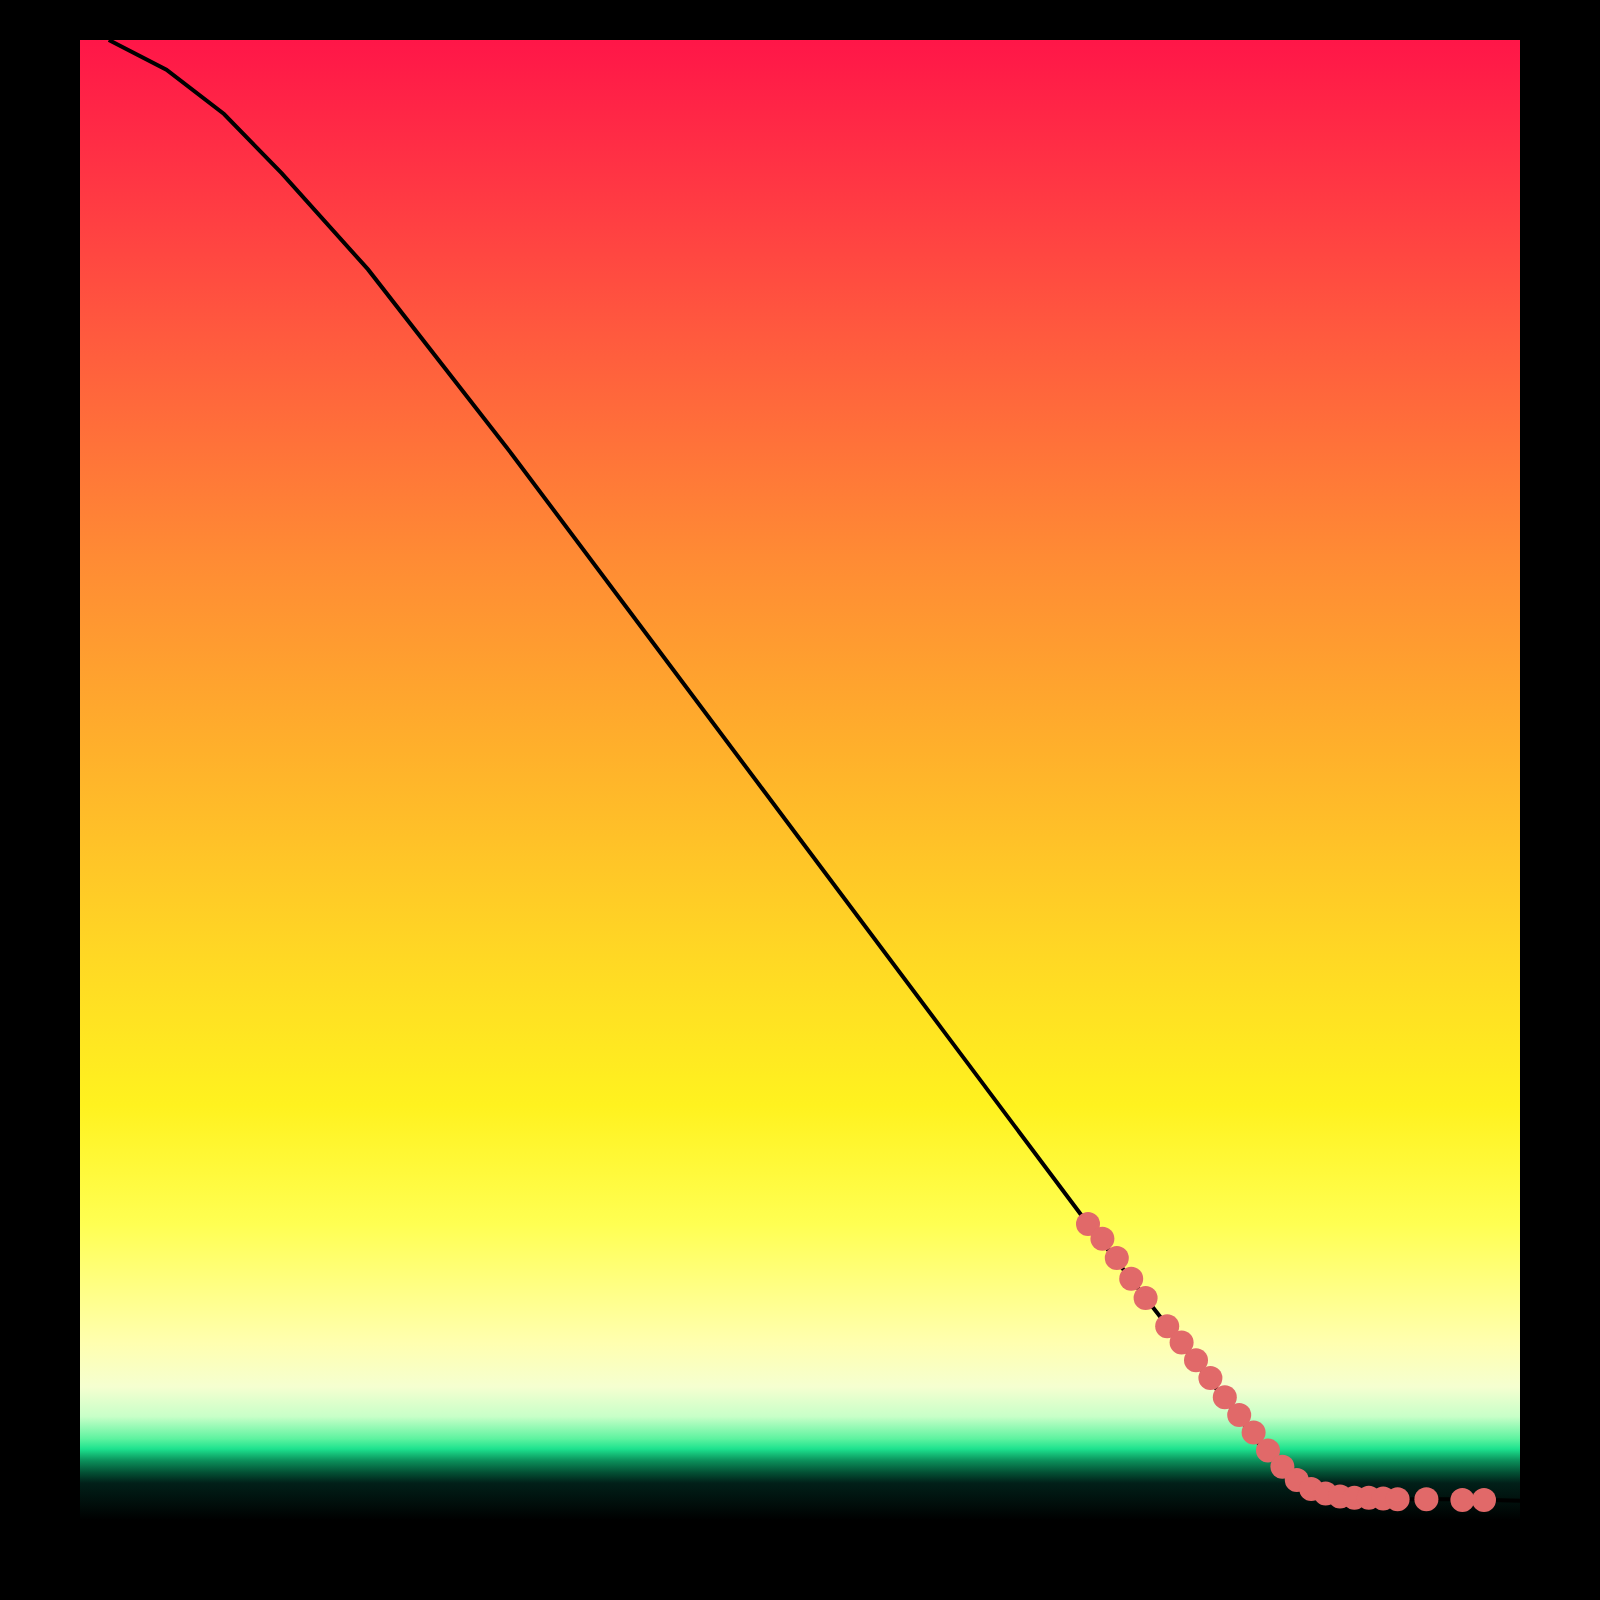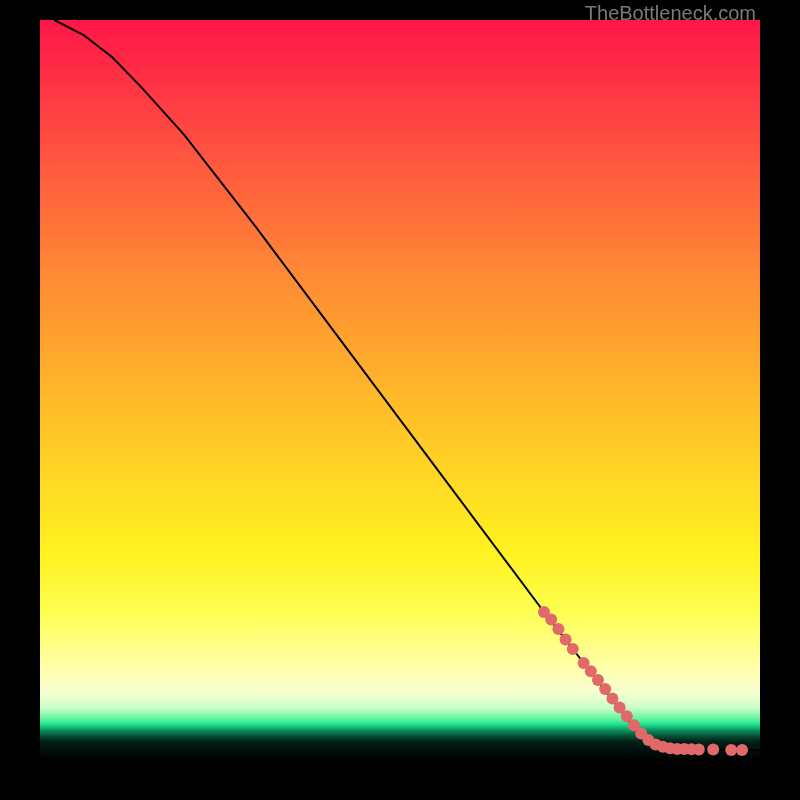--- a/index.html
+++ b/index.html
@@ -68,21 +68,20 @@
   }
   .marker {
     fill: #e16969;
     stroke: none;
   }
 </style>
 </head>
 <body>
 
 <div class="outer">
-  <div class="watermark">TheBottleneck.com</div>
   <div class="plot">
     <svg class="curve" viewBox="0 0 720 740" preserveAspectRatio="none">
       <path id="curve-path" class="line" d="M14.4 0.0 L43.2 14.8 L72.0 37.0 L100.8 66.6 L144.0 114.7 L216.0 207.2 L288.0 303.4 L360.0 399.6 L432.0 495.8 L504.0 592.0 L561.6 666.0 L590.4 703.0 L612.0 721.5 L633.6 728.9 L662.4 729.6 L691.2 729.6 L720.0 730.4"></path>
       <g id="markers">
           <circle cx="504.0" cy="592.0" r="6" class="marker"></circle>
           <circle cx="511.2" cy="599.4" r="6" class="marker"></circle>
           <circle cx="518.4" cy="609.0" r="6" class="marker"></circle>
           <circle cx="525.6" cy="619.4" r="6" class="marker"></circle>
           <circle cx="532.8" cy="629.0" r="6" class="marker"></circle>
           <circle cx="543.6" cy="643.1" r="6" class="marker"></circle>

